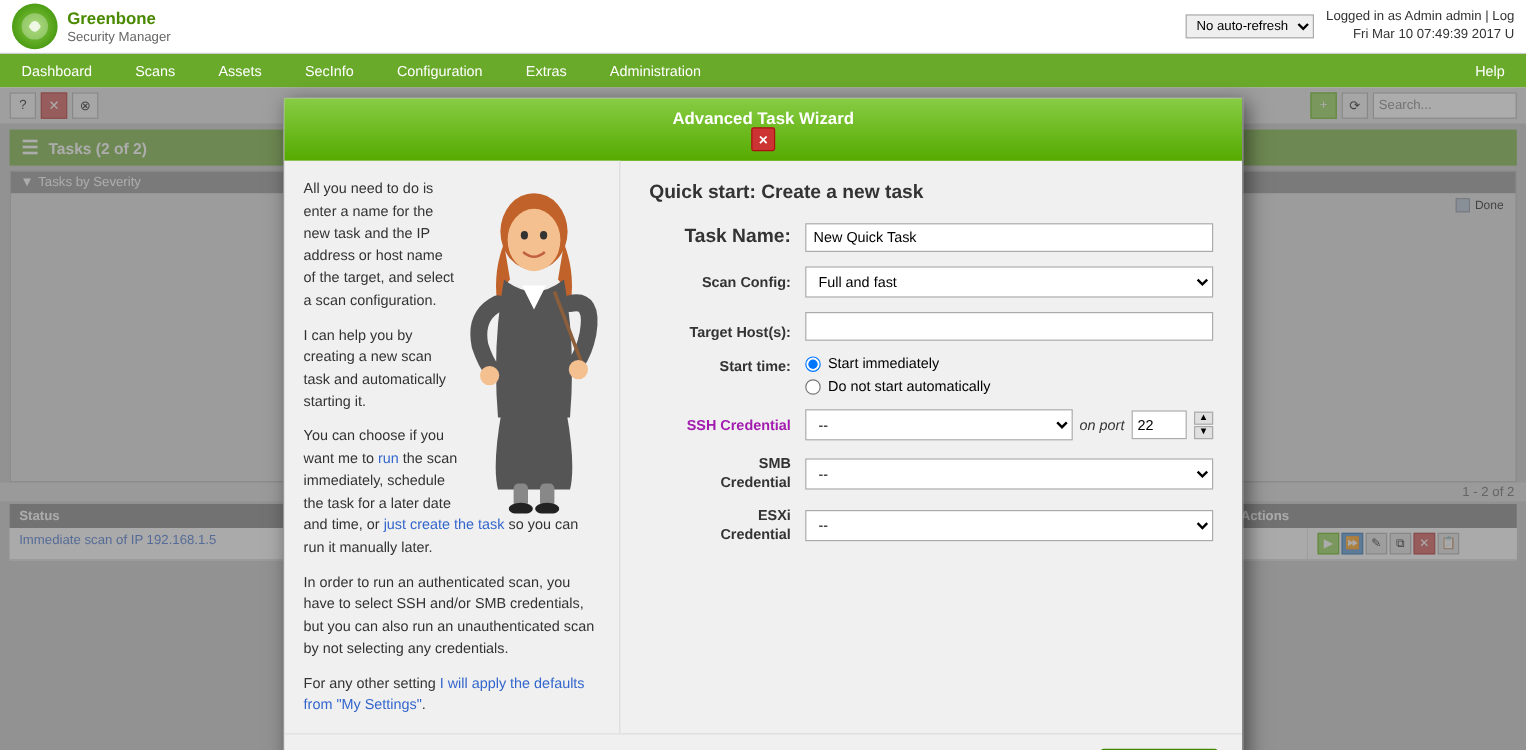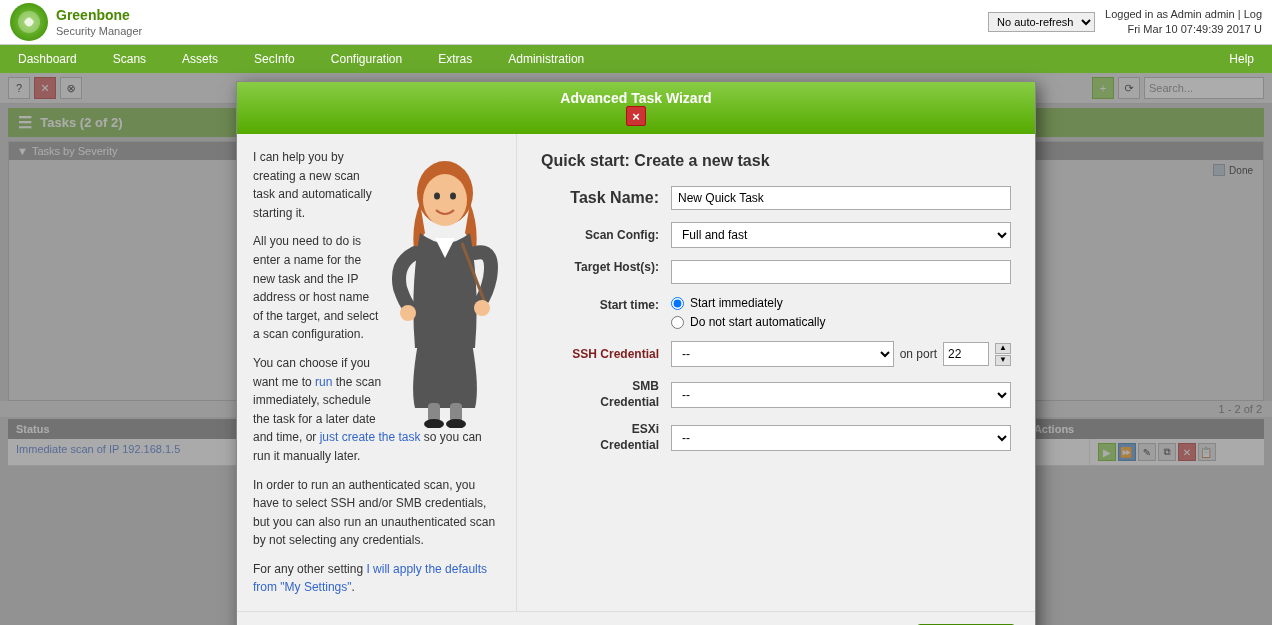--- a/index.html
+++ b/index.html
@@ -178,22 +178,22 @@
 
               <path d="M28 195 Q20 240 25 260 L85 260 Q90 240 82 195Z" fill="#555"></path>
 
               <rect x="38" y="255" width="12" height="20" rx="4" fill="#888"></rect>
               <rect x="60" y="255" width="12" height="20" rx="4" fill="#888"></rect>
 
               <ellipse cx="44" cy="276" rx="10" ry="5" fill="#222"></ellipse>
               <ellipse cx="66" cy="276" rx="10" ry="5" fill="#222"></ellipse>
             </svg>
           </div>
+          <p style="margin-bottom:10px;">All you need to do is enter a name for the new task and the IP address or host name of the target, and select a scan configuration.</p>
           <p style="margin-bottom:10px;">I can help you by creating a new scan task and automatically starting it.</p>
-          <p style="margin-bottom:10px;">All you need to do is enter a name for the new task and the IP address or host name of the target, and select a scan configuration.</p>
           <p style="margin-bottom:10px;">You can choose if you want me to <span style="color:#3366cc;">run</span> the scan immediately, schedule the task for a later date and time, or <span style="color:#3366cc;">just create the task</span> so you can run it manually later.</p>
           <p style="margin-bottom:10px;">In order to run an authenticated scan, you have to select SSH and/or SMB credentials, but you can also run an unauthenticated scan by not selecting any credentials.</p>
           <p>For any other setting <span style="color:#3366cc;">I will apply the defaults from "My Settings"</span>.</p>
         </div>
 
         <div style="flex:1;padding:18px 24px;">
           <div style="font-size:16px;font-weight:bold;color:#333;margin-bottom:16px;">Quick start: Create a new task</div>
 
           <div style="display:flex;align-items:center;margin-bottom:12px;">
             <div style="width:130px;text-align:right;padding-right:12px;font-size:16px;color:#333;font-weight:bold;">Task Name:</div>
@@ -202,46 +202,46 @@
 
           <div style="display:flex;align-items:center;margin-bottom:12px;">
             <div style="width:130px;text-align:right;padding-right:12px;font-size:12px;color:#333;font-weight:bold;">Scan Config:</div>
             <select style="flex:1;padding:4px 6px;border:1px solid #aaa;background:#fff;font-size:12px;">
               <option>Full and fast</option>
               <option>Full and very deep</option>
               <option>Empty</option>
             </select>
           </div>
 
-          <div style="display:flex;align-items:flex-start;margin-bottom:12px;">
+          <div style="display:flex;align-items:flex-end;margin-bottom:12px;">
             <div style="width:130px;text-align:right;padding-right:12px;font-size:12px;color:#333;font-weight:bold;">Target Host(s):</div>
             <input type="text" style="flex: 1 1 0%; padding: 4px 6px; border: 1px solid rgb(170, 170, 170); background: rgb(255, 255, 255); font-size: 12px;" value="">
           </div>
 
           <div style="display:flex;align-items:flex-start;margin-bottom:12px;">
             <div style="width:130px;text-align:right;padding-right:12px;font-size:12px;color:#333;font-weight:bold;padding-top:2px;">Start time:</div>
             <div style="flex:1;display:flex;flex-direction:column;gap:5px;">
               <label style="display:flex;align-items:center;gap:6px;font-size:12px;cursor:pointer;">
                 <input type="radio" name="start_time" checked="" style="">
                 <span>Start immediately</span>
               </label>
               <label style="display:flex;align-items:center;gap:6px;font-size:12px;cursor:pointer;">
                 <input type="radio" name="start_time" style="">
                 <span>Do not start automatically</span>
               </label>
             </div>
           </div>
 
           <div style="display:flex;align-items:center;margin-bottom:12px;">
-            <div style="width:130px;text-align:right;padding-right:12px;font-size:12px;color:#7f1d1d;font-weight:bold;">SSH Credential</div>
+            <div style="width:130px;text-align:right;padding-right:12px;font-size:12px;color:#a21caf;font-weight:bold;">SSH Credential</div>
             <div style="flex:1;display:flex;align-items:center;gap:6px;">
               <select style="flex:1;padding:4px 6px;border:1px solid #aaa;background:#fff;font-size:12px;">
                 <option>--</option>
               </select>
-              <span style="font-size:12px;color:#333;white-space:nowrap;">on port</span>
+              <span style="font-size:12px;color:#333;white-space:nowrap;font-style:italic;">on port</span>
               <input type="text" style="width: 46px; padding: 4px; border: 1px solid rgb(170, 170, 170); background: rgb(255, 255, 255); font-size: 12px;" value="22">
               <div style="display:flex;flex-direction:column;">
                 <div style="width:16px;height:11px;background:#e0e0e0;border:1px solid #aaa;font-size:8px;display:flex;align-items:center;justify-content:center;cursor:pointer;line-height:1;">▲</div>
                 <div style="width:16px;height:11px;background:#e0e0e0;border:1px solid #aaa;font-size:8px;display:flex;align-items:center;justify-content:center;cursor:pointer;line-height:1;margin-top:1px;">▼</div>
               </div>
             </div>
           </div>
 
           <div style="display:flex;align-items:center;margin-bottom:12px;">
             <div style="width:130px;text-align:right;padding-right:12px;font-size:12px;color:#333;font-weight:bold;line-height:1.3;">SMB<br>Credential</div>

